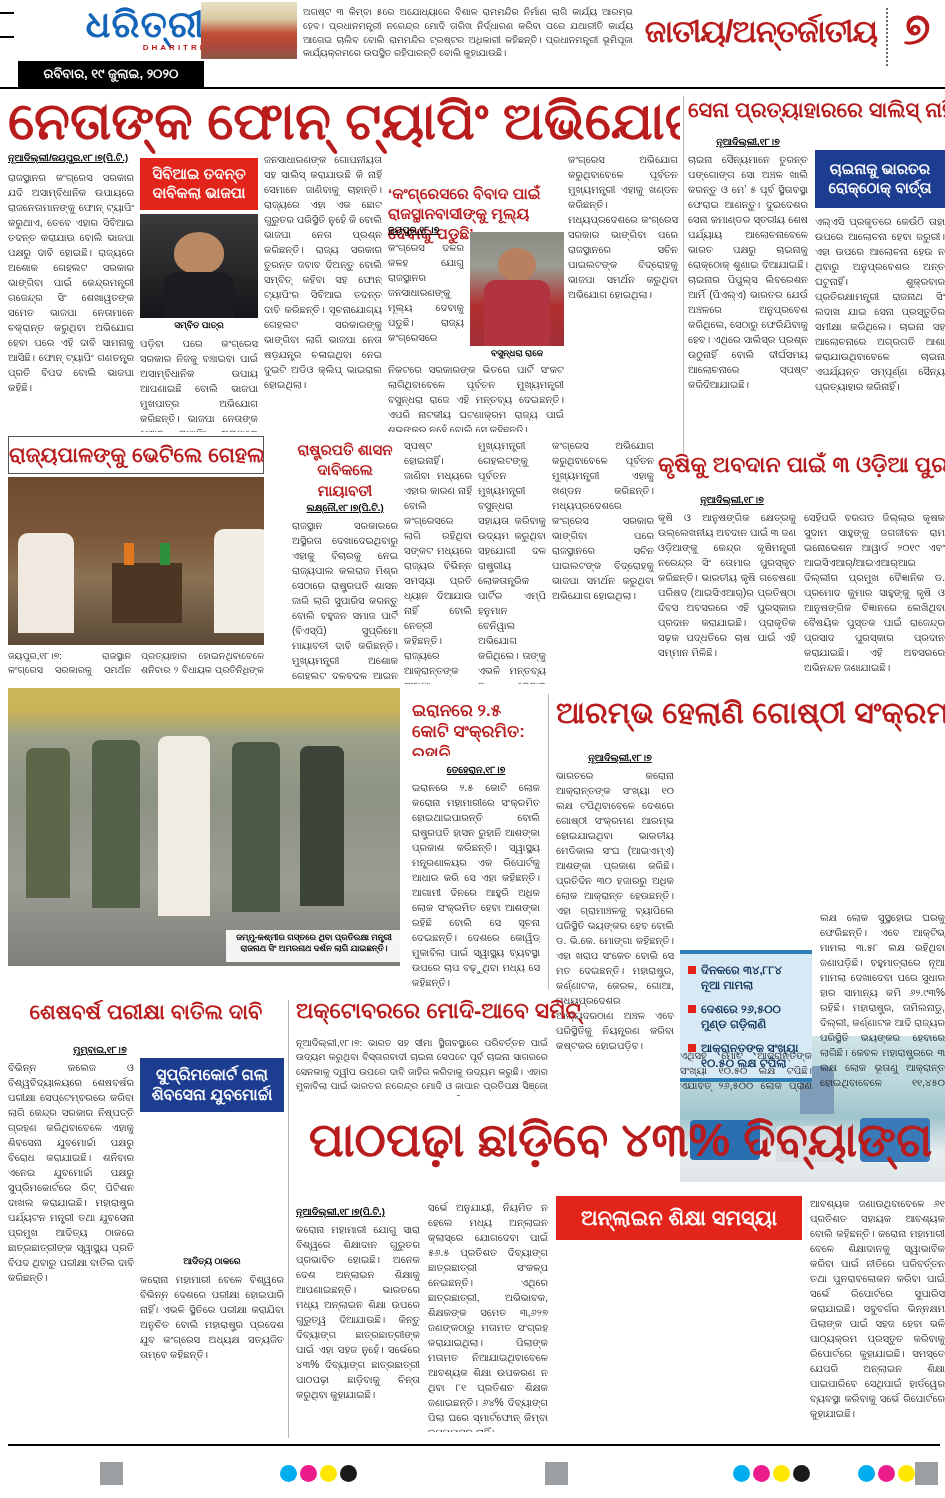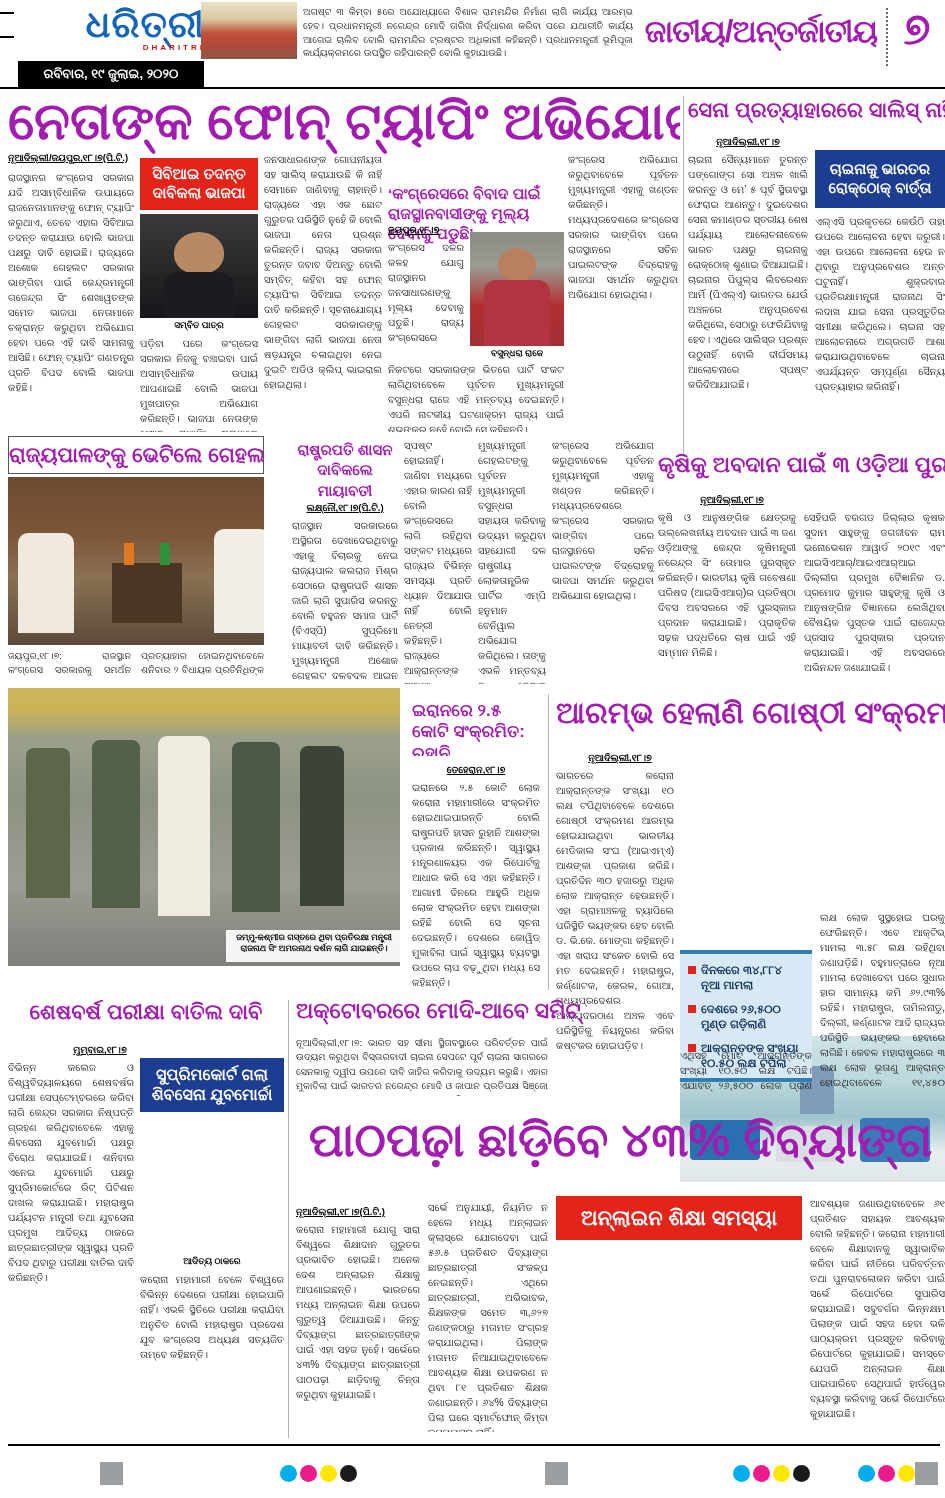--- a/index.html
+++ b/index.html
@@ -1,21 +1,21 @@
 <!DOCTYPE html>
 <html><head>
 <meta charset="utf-8">
 <style>
   html,body{margin:0;padding:0;background:#e8e8e8;}
   .page{position:relative;width:945px;height:1498px;background:#ffffff;margin:0 auto;
         font-family:"Liberation Sans","DejaVu Sans",sans-serif;overflow:hidden;color:#111;}
   .abs{position:absolute;overflow:hidden;}
   .body-txt{font-size:10px;line-height:1.5;text-align:justify;color:#1a1a1a;}
   .body-sm{font-size:9.5px;line-height:1.45;text-align:justify;color:#1a1a1a;}
-  .headline{font-weight:bold;color:#a21caf;font-family:"Liberation Sans","DejaVu Sans",sans-serif;}
+  .headline{font-weight:bold;color:#b91c1c;font-family:"Liberation Sans","DejaVu Sans",sans-serif;}
   .dateline{font-size:9.5px;font-weight:bold;color:#000;}
   .dateline u{text-decoration:underline;}
   .center{text-align:center;}
   .box-red{background:#e2241b;color:#fff;font-weight:bold;display:flex;align-items:center;justify-content:center;text-align:center;line-height:1.25;}
   .box-blue{background:#1d3d91;color:#fff;font-weight:bold;display:flex;align-items:center;justify-content:center;text-align:center;line-height:1.25;}
   .ph{background:#c8c8c8;}
   .cap{font-size:9px;font-weight:bold;text-align:center;color:#000;}
   .vrule{width:1px;background:#b5b5b5;}
   .hrule{background:#000;}
   .stats{background:#d7e9f4;border-top:4px solid #2d7fb5;border-bottom:4px solid #2d7fb5;padding:9px 8px;box-sizing:border-box;}

